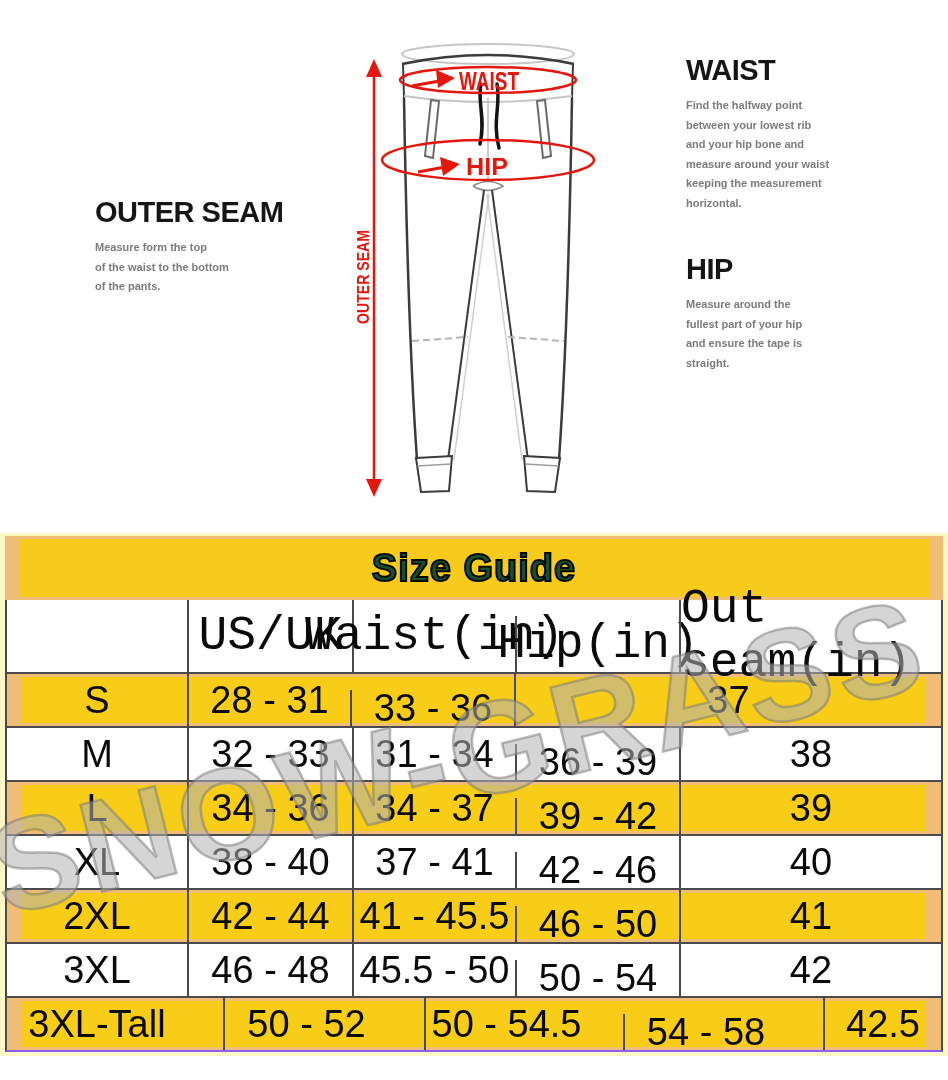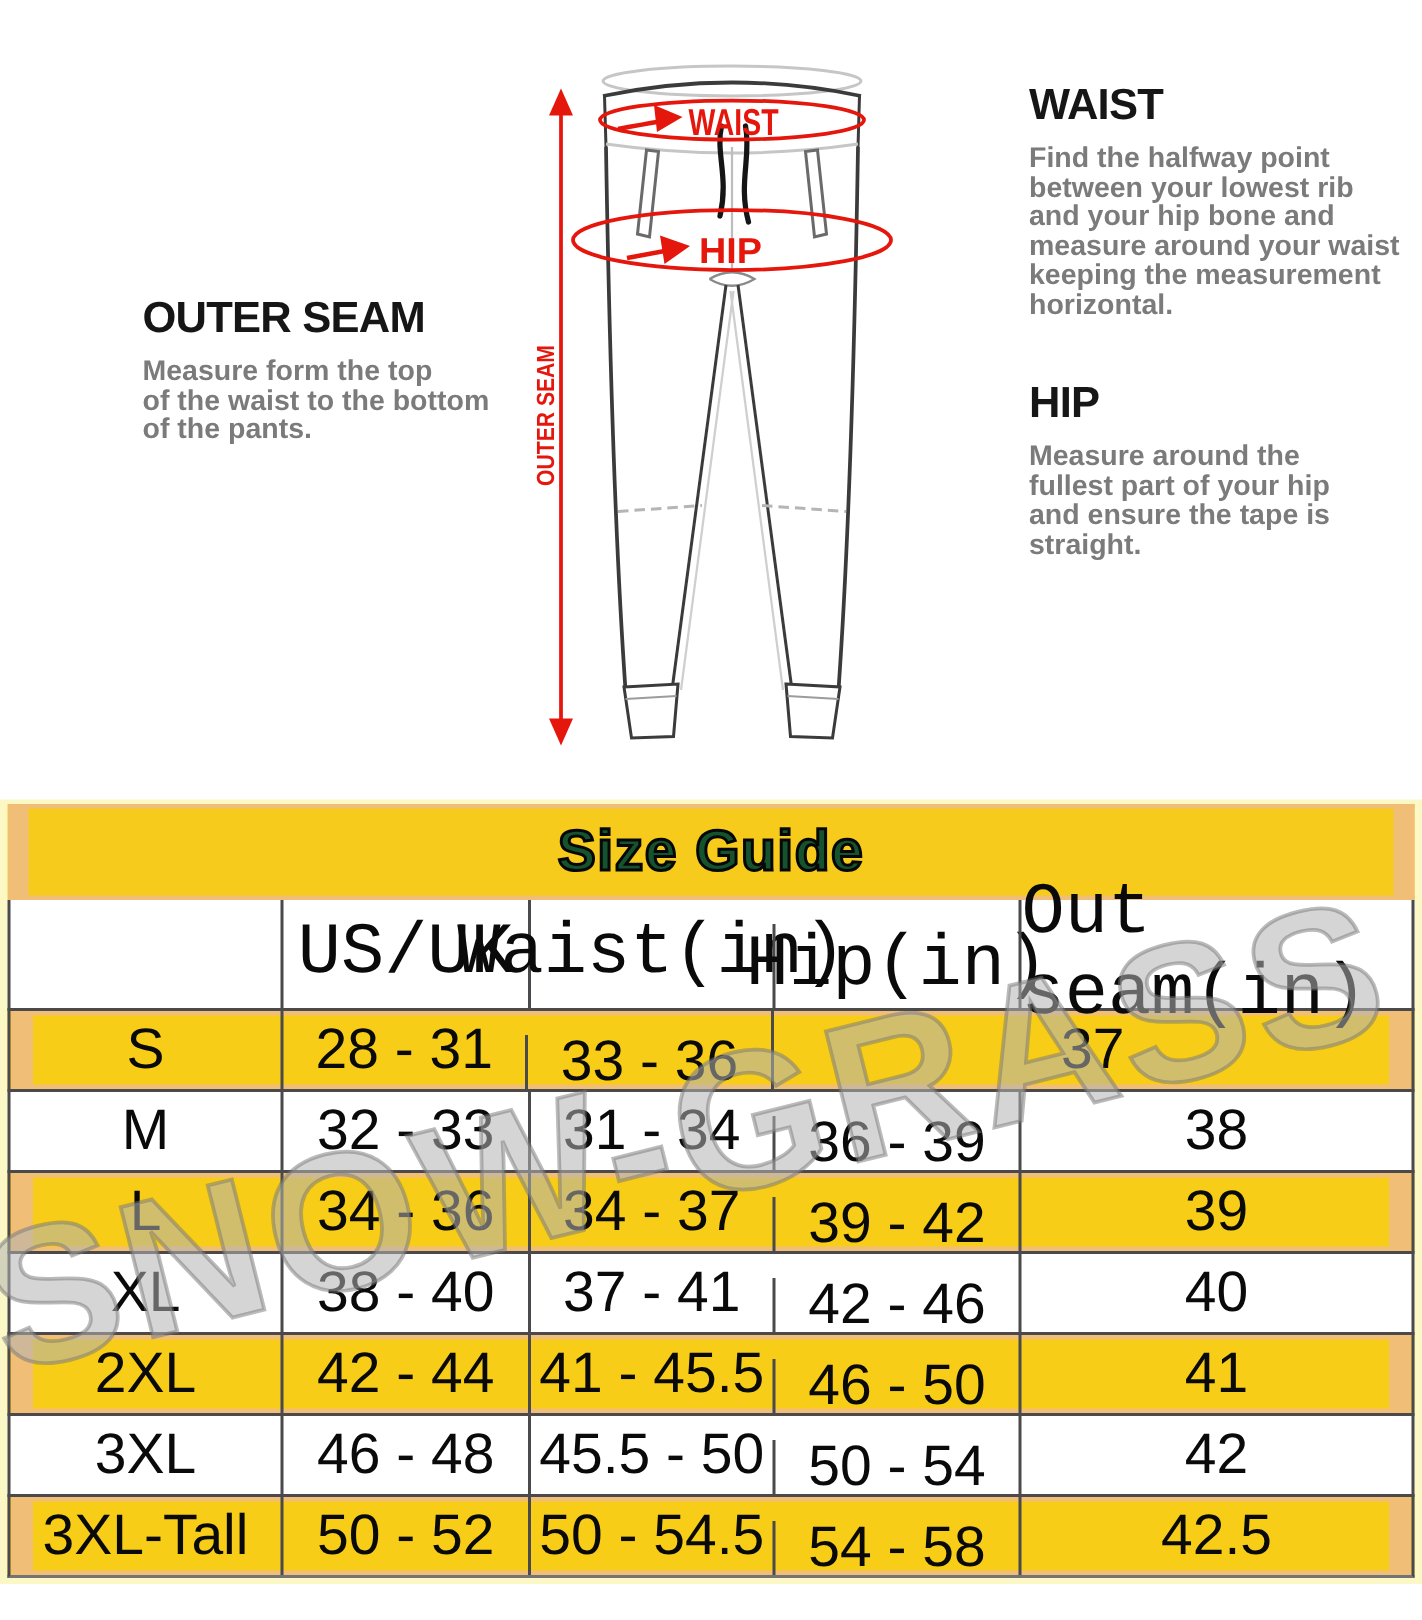--- a/index.html
+++ b/index.html
@@ -1,38 +1,38 @@
 <!DOCTYPE html>
 <html><head>
 <meta charset="utf-8">
 <style>
   html,body{margin:0;padding:0;background:#fff;}
   .stage{position:relative;width:948px;height:1080px;background:#ffffff;overflow:hidden;
          font-family:"Liberation Sans",sans-serif;color:#111;}
   
   .note{position:absolute;}
   .note h2{margin:0 0 9px 0;font-size:29px;font-weight:bold;color:#161616;letter-spacing:-0.5px;}
-  .note .ln{font-size:19px;font-weight:bold;color:#7b7b7b;line-height:19.5px;white-space:nowrap;}
+  .note .ln{font-size:11px;font-weight:bold;color:#7b7b7b;line-height:19.5px;white-space:nowrap;}
   .note-outer{left:95px;top:196px;width:210px;}
   .note-waist{left:686px;top:54px;width:240px;}
   .note-hip{left:686px;top:253px;width:240px;}
   
   .pants{position:absolute;left:330px;top:0;width:300px;height:530px;}
   .pants text{font-family:"Liberation Sans",sans-serif;font-weight:bold;fill:#e5160c;}
   
   .size-table{position:absolute;left:0;top:533px;width:948px;box-sizing:border-box;
               border-left:5px solid #fbf8c6;border-right:5px solid #fbf8c6;
               border-top:3px solid #fbf8c6;border-bottom:4px solid #fbf8c6;background:#fff;}
   .band{height:64px;background:#f6cb1c;display:flex;align-items:center;justify-content:center;
         box-shadow:inset 0 3px 0 #f1be78, inset 0 -3px 0 #f1be78, inset 14px 0 0 #f1be78, inset -14px 0 0 #f1be78;}
   .band span{font-size:38px;font-weight:bold;color:#14532d;-webkit-text-stroke:2px #070707;letter-spacing:1px;}
   .trow{display:flex;border-left:2px solid #4a4a4d;border-right:2px solid #4a4a4d;}
   .hrow{height:72px;background:#ffffff;}
   .drow{height:52px;border-top:2px solid #4a4a4d;}
-  .drow:last-child{border-bottom:2px solid #737373;}
+  .drow:last-child{border-bottom:2px solid #8b5cf6;gap:36px;}
   .cell{display:flex;align-items:center;justify-content:center;box-sizing:border-box;
         font-size:38px;color:#0a0a0a;}
   .hrow .cell{font-size:48px;font-family:Liberation Mono, monospace;}
   .c1{width:180px;}.c2{width:165px;border-left:2px solid #4a4a4d;}
   .c3{width:163px;border-left:2px solid #4a4a4d;}
   .c4{width:164px;border-left:2px solid #4a4a4d;margin-top:16px;}
   .c5{flex:1;border-left:2px solid #4a4a4d;}
   .yellow{background:#f7cd17;
         box-shadow:inset 0 3px 0 #f1be78, inset 0 -3px 0 #f1be78, inset 15px 0 0 #f1be78, inset -15px 0 0 #f1be78;}
   

